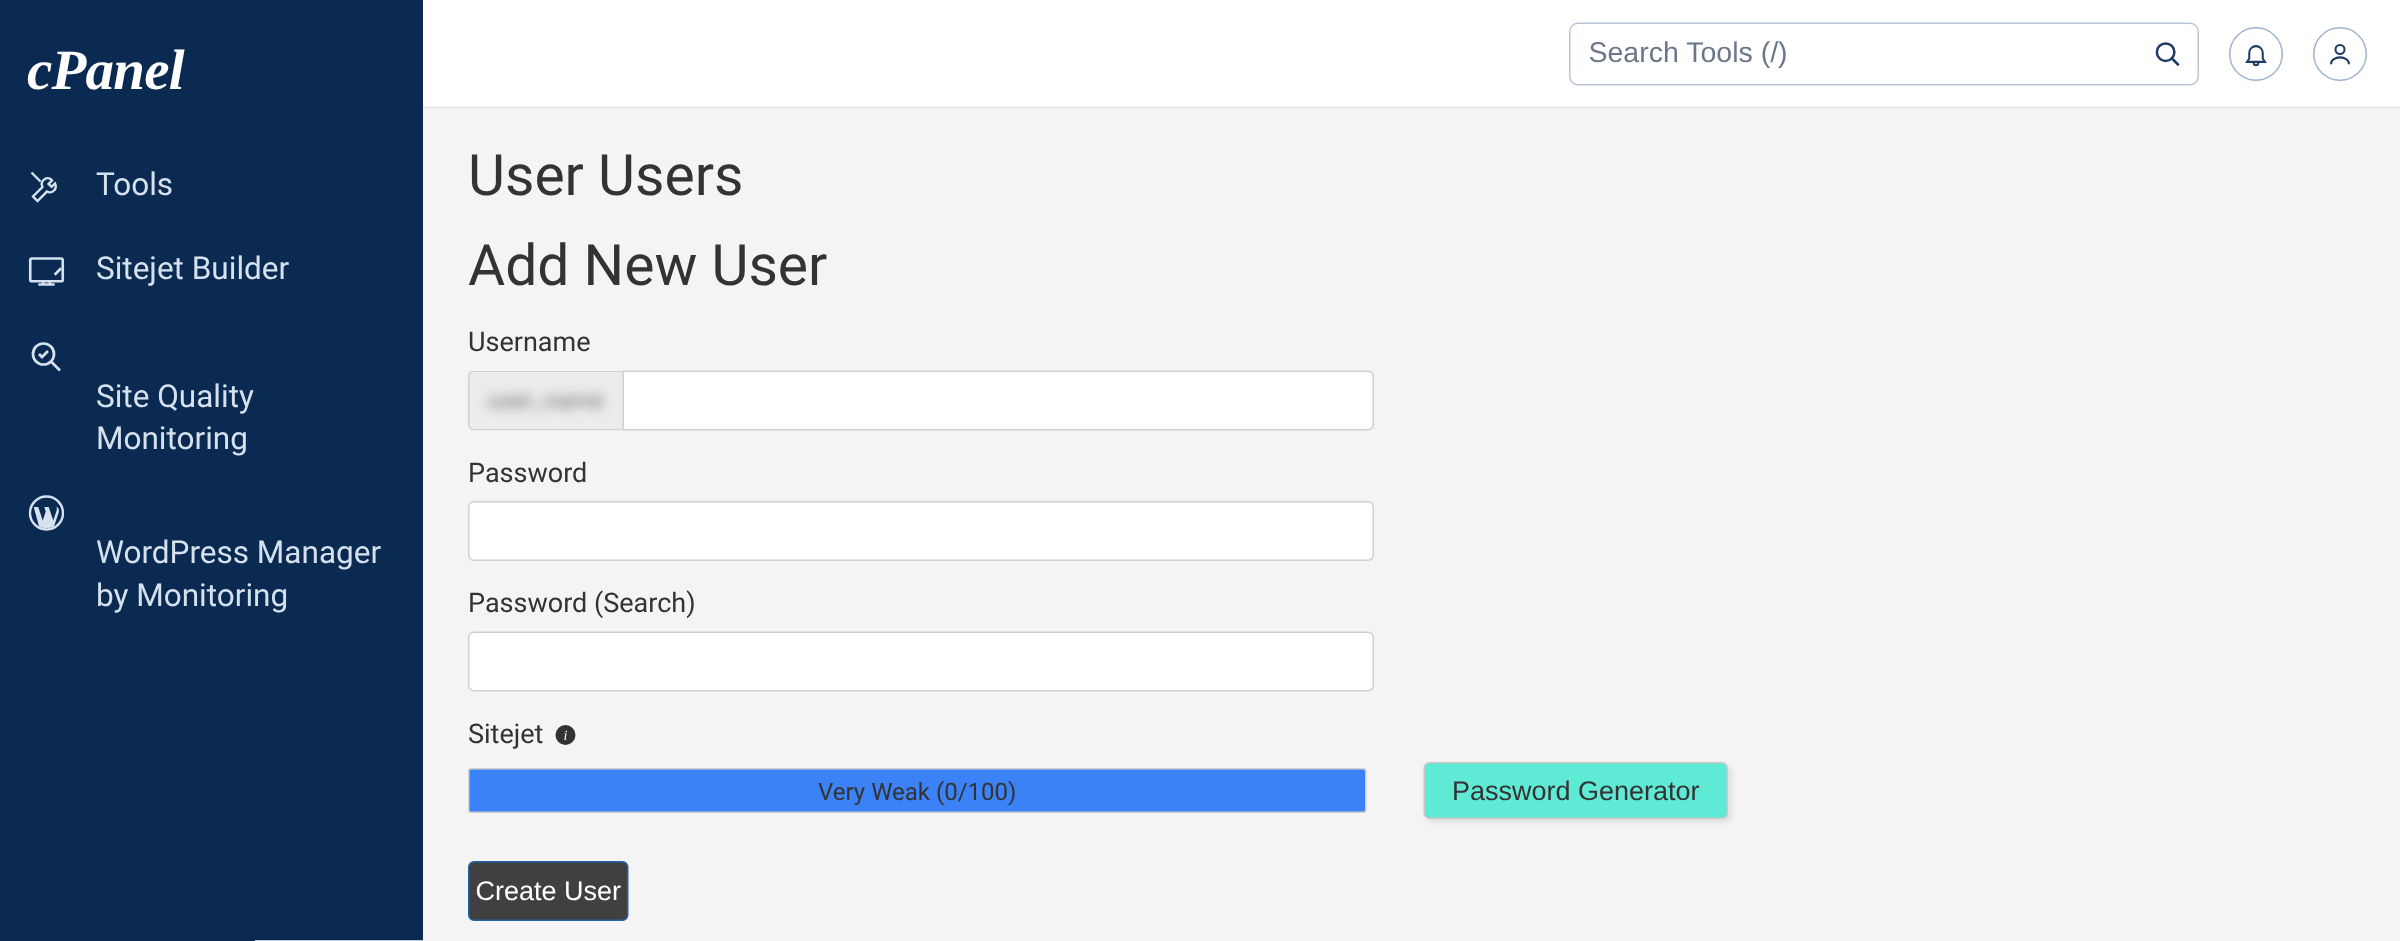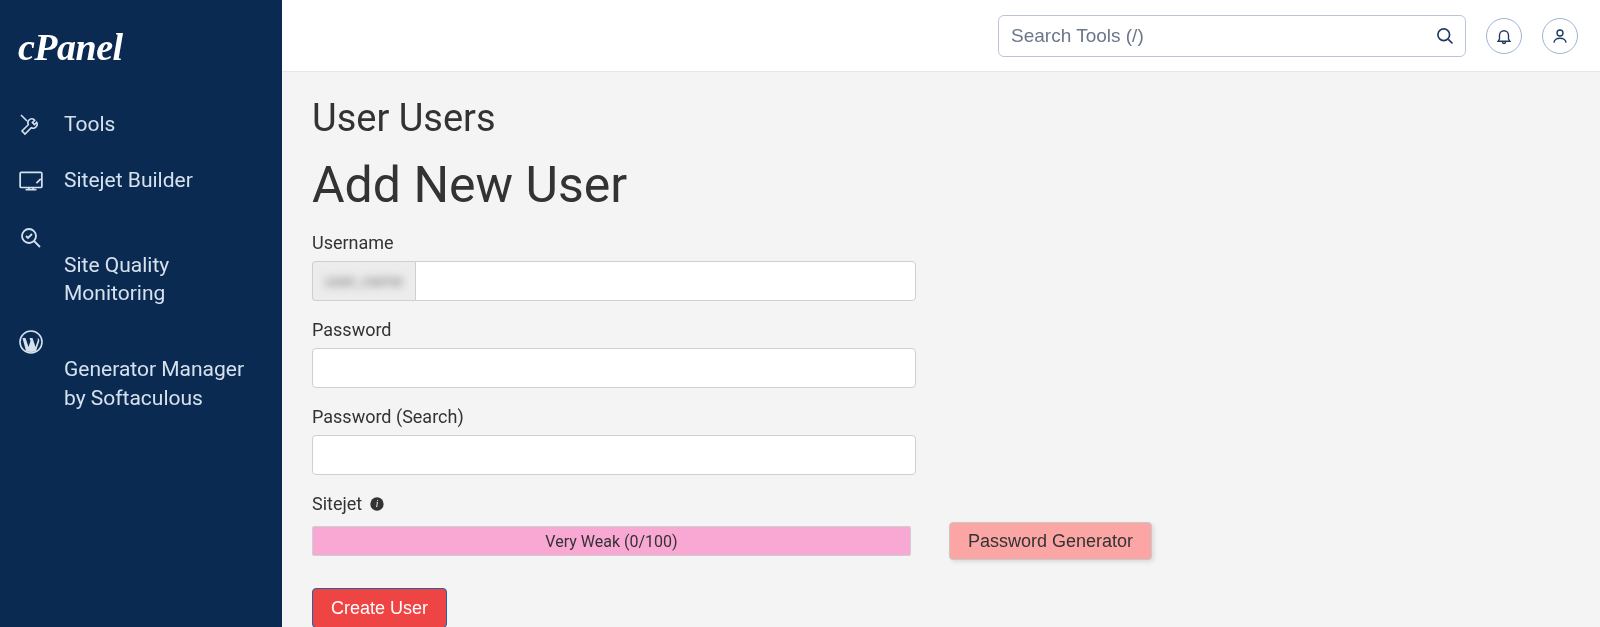--- a/index.html
+++ b/index.html
@@ -14,46 +14,46 @@
   .nav-list { list-style: none; }
   .nav-item { display: flex; align-items: flex-start; gap: 20px; padding: 14px 18px; color: #d6e1ee; font-size: 21px; line-height: 1.35; cursor: pointer; }
   .nav-item .icon { width: 26px; height: 26px; flex-shrink: 0; display: inline-flex; align-items: center; justify-content: center; color: #d6e1ee; margin-top: 2px;}
   .nav-item .label { display: block; }
   .nav-item.multi .label { white-space: normal; margin-top: 28px; }
   .nav-item.multi { padding-top: 14px; padding-bottom: 6px; }
 
   
   .main { flex: 1; display: flex; flex-direction: column; min-width: 0; }
   .topbar { height: 72px; border-bottom: 1px solid #e4e6e9; display: flex; align-items: center; justify-content: flex-end; padding: 0 22px; gap: 20px; background: #fff; }
-  .search-wrap { position: relative; width: 468px; }
+  .search-wrap { position: relative; width: 420px; }
   .search-input { width: 100%; height: 42px; border: 1px solid #b9c4d4; border-radius: 6px; padding: 6px 44px 6px 12px; font-size: 19px; color: #6b7788; outline: none; }
   .search-input::placeholder { color: #6b7788; }
   .search-icon-btn { position: absolute; right: 8px; top: 50%; transform: translateY(-50%); width: 26px; height: 26px; display: flex; align-items: center; justify-content: center; color: #1e3a64; cursor: pointer; background: transparent; border: none; }
   .circle-btn { width: 36px; height: 36px; border-radius: 50%; border: 1px solid #9fb3d0; display: flex; align-items: center; justify-content: center; color: #1e3a64; background: #fff; cursor: pointer; }
 
   .content { flex: 1; background: #f4f4f5; padding: 24px 30px; overflow: auto; }
   h1.page-title { font-size: 38px; font-weight: 400; color: #333; margin-bottom: 10px; }
-  h2.section-title { font-size: 50px; font-weight: 400; color: #333; margin-top: 16px; margin-bottom: 14px; }
+  h2.section-title { font-size: 38px; font-weight: 400; color: #333; margin-top: 16px; margin-bottom: 14px; }
 
   .form { width: 100%; max-width: 840px; }
   .field-label { font-size: 18px; font-weight: 400; color: #333; margin-top: 18px; margin-bottom: 8px; display: flex; align-items: center; gap: 6px; }
   .field-label .info-icon { width: 18px; height: 18px; display: inline-flex; align-items: center; justify-content: center; }
 
   .input-row { display: flex; }
   .input-prefix { background: #ececec; border: 1px solid #cfcfcf; border-right: none; border-radius: 4px 0 0 4px; padding: 8px 12px; min-width: 100px; height: 40px; display: flex; align-items: center; }
   .input-prefix .blur { filter: blur(4px); color: #666; font-size: 15px; letter-spacing: 0.5px; }
   .text-input { flex: 1; height: 40px; border: 1px solid #cfcfcf; border-radius: 0 4px 4px 0; padding: 6px 10px; font-size: 16px; background: #fff; }
   .text-input.full { border-radius: 4px; width: 604px; max-width: 100%; }
   .username-row { width: 604px; max-width: 100%; }
 
   .strength-row { display: flex; align-items: center; gap: 38px; }
-  .strength-meter { width: 604px; max-width: 100%; height: 30px; border: 1px solid #cfcfcf; border-radius: 2px; background: #f9a8d4; display: flex; align-items: center; justify-content: center; font-size: 16px; color: #333; }
-  .pw-gen-btn { height: 38px; padding: 0 18px; background: #fca5a5; border: 1px solid #c8c8c8; border-radius: 4px; font-size: 18px; color: #333; cursor: pointer; box-shadow: 2px 2px 4px rgba(0,0,0,0.1); white-space: nowrap; }
+  .strength-meter { width: 604px; max-width: 100%; height: 30px; border: 1px solid #cfcfcf; border-radius: 2px; background: #3b82f6; display: flex; align-items: center; justify-content: center; font-size: 16px; color: #333; }
+  .pw-gen-btn { height: 38px; padding: 0 18px; background: #5eead4; border: 1px solid #c8c8c8; border-radius: 4px; font-size: 18px; color: #333; cursor: pointer; box-shadow: 2px 2px 4px rgba(0,0,0,0.1); white-space: nowrap; }
 
-  .submit-btn { margin-top: 28px; height: 40px; padding: 0 18px; background: #ef4444; color: #fff; border: 1px solid #1f63aa; border-radius: 4px; font-size: 18px; cursor: pointer; }
+  .submit-btn { margin-top: 28px; height: 40px; padding: 0 4px; background: #404040; color: #fff; border: 1px solid #1f63aa; border-radius: 4px; font-size: 18px; cursor: pointer; }
 
   svg { display: block; }
 </style>
 </head>
 <body>
 
 <div class="app">
   <aside class="sidebar">
     <div class="logo-wrap">
       <span class="logo-text">cPanel</span>
@@ -88,21 +88,21 @@
         </span>
         <span class="label">Site Quality Monitoring</span>
       </li>
       <li class="nav-item multi">
         <span class="icon">
           <svg width="24" height="24" viewBox="0 0 24 24" fill="currentColor">
               <circle cx="12" cy="12" r="11" fill="none" stroke="currentColor" stroke-width="1.6"></circle>
               <path d="M3.5 8h3l3 9 2-6-1-3h3l3 9 2.2-6.5c.5-1.5-.2-2.5-.2-2.5s1.8.4 1.8 2.5c0 1-.4 2-.8 3L17 21c-1.5.7-3.2 1-5 1s-3.5-.3-5-1L3.5 8z" fill="currentColor"></path>
             </svg>
         </span>
-        <span class="label">Generator Manager by Softaculous</span>
+        <span class="label">WordPress Manager by Monitoring</span>
       </li>
     </ul>
   </aside>
 
   <div class="main">
     <div class="topbar">
       <div class="search-wrap">
         <input class="search-input" type="text" placeholder="Search Tools (/)" style="">
         <button class="search-icon-btn">
           <svg width="20" height="20" viewBox="0 0 24 24" fill="none" stroke="currentColor" stroke-width="2">

